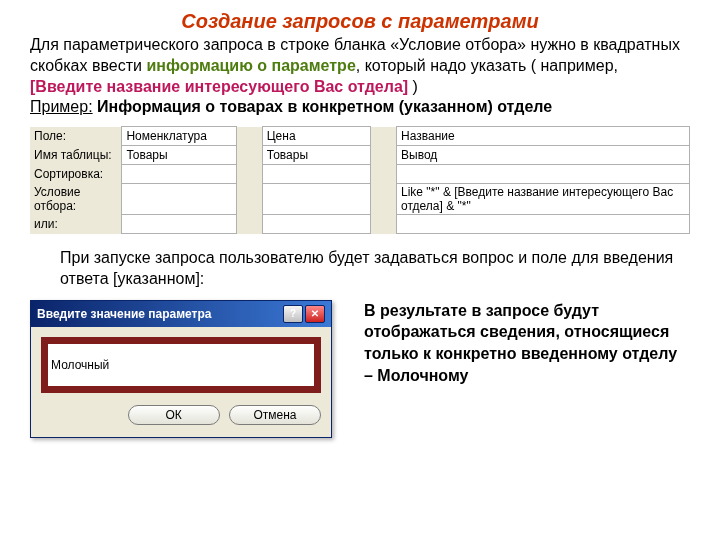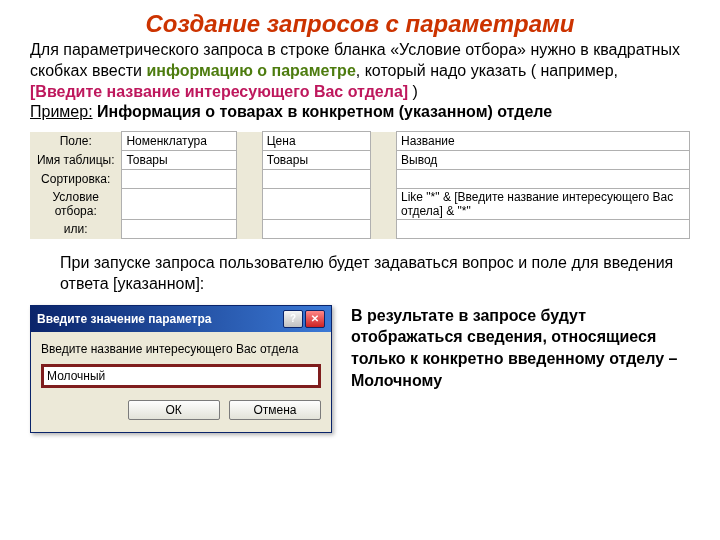--- a/index.html
+++ b/index.html
@@ -1,44 +1,44 @@
 <!DOCTYPE html>
 <html><head>
 <meta charset="utf-8">
 <style>
 body{margin:0;padding:10px 30px;font-family:Arial,sans-serif;font-size:16px;background:#fff;color:#000;width:720px;box-sizing:border-box}
-.title{text-align:center;font-weight:bold;font-style:italic;color:#cc3300;font-size:24px;margin-bottom:2px}
+.title{text-align:center;font-weight:bold;font-style:italic;color:#cc3300;font-size:20px;margin-bottom:2px}
 .intro{line-height:1.3;margin-bottom:8px}
 .olive-bold{color:#4d7c0f;font-weight:bold}
 .blue-tag{color:#be185d;font-weight:bold}
 .underline{text-decoration:underline}
 .grid-wrap{margin:6px 0 14px 0}
 .grid{border-collapse:collapse;width:100%;font-size:12px}
 .grid td{border:1px solid #b0b0b0;padding:1px 4px;height:16px}
-.grid .rowhead{text-align:center;border:none;width:86px;background:#ece9d8;padding-right:4px}
+.grid .rowhead{text-align:left;border:none;width:86px;background:#ece9d8;padding-right:4px}
 .grid .c1{width:110px}
 .grid .c2{width:20px;border:none;background:#ece9d8}
 .grid .c3{width:110px}
 .grid .c4{width:20px;border:none;background:#ece9d8}
 .grid .c5{width:320px}
 .chk{display:inline-block;width:11px;height:11px;border:1px solid #5a8f3a;background:#fff;position:relative;vertical-align:middle}
 .chk.on::after{content:"✓";position:absolute;top:-3px;left:0;color:#3a8f2a;font-size:11px;font-weight:bold}
 .para2{margin:6px 0 10px 30px;line-height:1.3}
-.row2{display:flex;gap:19px;align-items:flex-start}
+.row2{display:flex;gap:32px;align-items:flex-start}
 .dialog{width:300px;border:1px solid #0a246a;background:#ece9d8;font-size:12px;box-shadow:2px 2px 4px rgba(0,0,0,0.3)}
 .dlg-title{background:linear-gradient(to right,#0a246a,#3b79d6);color:#fff;padding:4px 6px;display:flex;align-items:center;justify-content:space-between;font-weight:bold}
 .dlg-title .txt{white-space:nowrap}
 .dlg-btns{display:flex;gap:2px}
 .dlg-btn{width:18px;height:16px;background:linear-gradient(#f5f5f5,#c0c0c0);border:1px solid #0a246a;border-radius:2px;display:flex;align-items:center;justify-content:center;font-size:10px}
 .dlg-btn.close{background:linear-gradient(#f88,#c22);color:#fff;font-weight:bold}
 .dlg-body{padding:10px 10px 12px 10px}
 .dlg-label{margin-bottom:8px}
-.dlg-input{width:100%;border:3px solid #7f1d1d;background:#fff;padding:2px 3px;font-size:12px;box-sizing:border-box}
+.dlg-input{width:100%;border:7px solid #7f1d1d;background:#fff;padding:14px 3px;font-size:12px;box-sizing:border-box}
 .dlg-actions{text-align:right;margin-top:12px}
-.dlg-actbtn{display:inline-block;min-width:74px;text-align:center;background:linear-gradient(#fefefe,#e3e3d9);border:1px solid #7b7b7b;border-radius:2px;padding:2px 8px;margin-left:6px;font-size:12px}
+.dlg-actbtn{display:inline-block;min-width:74px;text-align:center;background:linear-gradient(#fefefe,#e3e3d9);border:1px solid #7b7b7b;border-radius:10px;padding:2px 8px;margin-left:6px;font-size:12px}
 .result{font-weight:bold;line-height:1.35;flex:1}
 </style>
 </head>
 <body>
 
 <div class="title">Создание  запросов  с параметрами</div>
 
 <div class="intro">
   <span>Для параметрического запроса в строке бланка «Условие отбора» нужно в квадратных скобках ввести </span><span class="olive-bold">информацию о параметре</span><span>, который надо указать ( например, </span><span class="blue-tag">[Введите название интересующего Вас отдела]</span><span> )</span><br>
   <span class="underline">Пример:</span><b> Информация о товарах в конкретном (указанном) отделе</b>
@@ -96,21 +96,20 @@
 <div class="row2">
   <div class="dialog">
     <div class="dlg-title">
       <span class="txt">Введите значение параметра</span>
       <span class="dlg-btns">
         <span class="dlg-btn">?</span>
         <span class="dlg-btn close">✕</span>
       </span>
     </div>
     <div class="dlg-body">
-      <div class="dlg-label">Введите название интересующего Вас отдела</div>
       <input class="dlg-input" value="Молочный" style="">
       <div class="dlg-actions">
         <span class="dlg-actbtn">ОК</span>
         <span class="dlg-actbtn">Отмена</span>
       </div>
     </div>
   </div>
 
   <div class="result">
     <span>В результате в запросе будут отображаться сведения, относящиеся только к конкретно введенному отделу – </span><span>Молочному</span>

